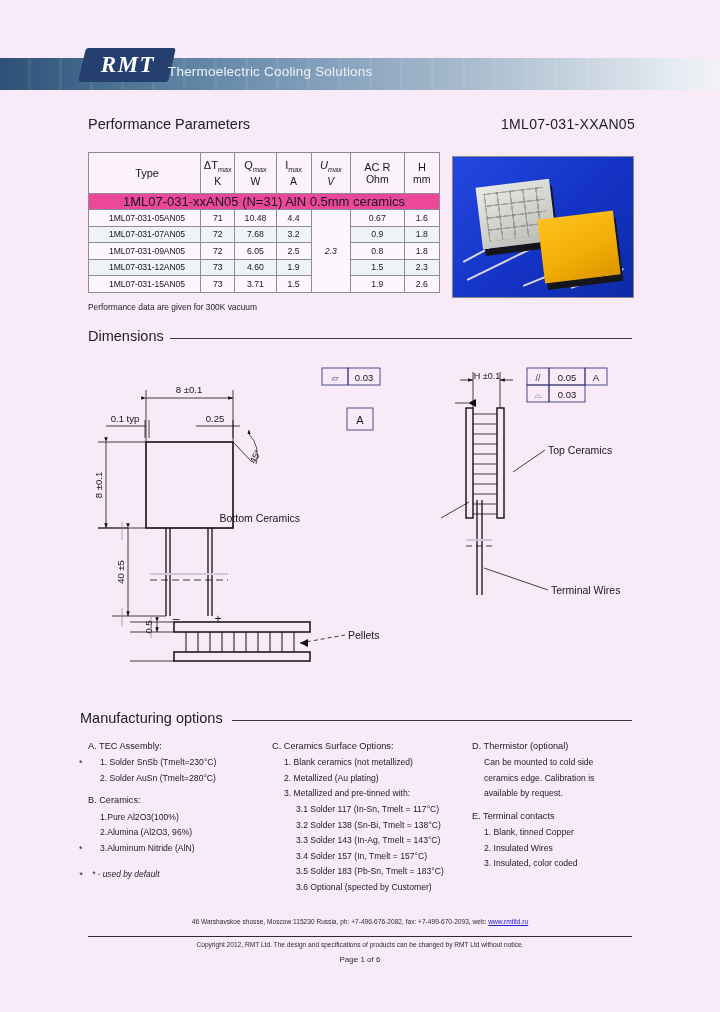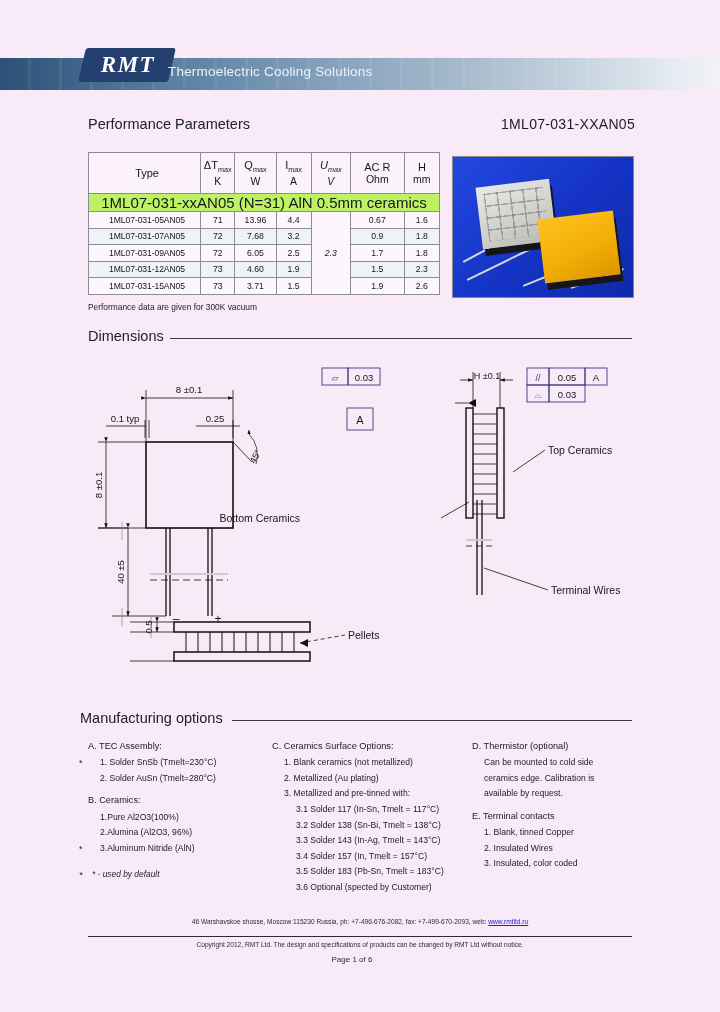--- a/index.html
+++ b/index.html
@@ -91,22 +91,22 @@
     font-size: 10.5px;
     line-height: 1.15;
     vertical-align: middle;
     background: #fbf2fb;
   }
   .perf .hdr-main { font-size: 11px; }
   .perf .unit { font-size: 10.5px; }
   sub { font-size: 0.66em; }
   .span-row td {
     height: 15px;
-    font-size: 15px;
-    background: #bef264;
+    font-size: 13px;
+    background: #ec4899;
   }
   .perf tbody tr.d { height: 16.5px; }
   .perf tbody tr.d.alt td { background: #eef3f7; }
   .perf tbody tr.d.plain td { background: #fdf6fc; }
   .col-type { width: 114px; text-align: left; padding-left: 5px !important; font-size: 8.6px; letter-spacing: -0.1px;}
   .col-n  { width: 34px; }
   .col-q  { width: 42px; }
   .col-i  { width: 36px; }
   .col-u  { width: 40px; font-style: italic; }
   .col-r  { width: 56px; }
@@ -179,21 +179,21 @@
   .footer-addr a { color: #2222cc; text-decoration: underline; }
   .footer-rule {
     position: absolute; left: 88px; top: 936px; width: 544px; height: 1px;
     background: #2b2b3a;
   }
   .footer-copy {
     position: absolute; left: 0; top: 941px; width: 720px;
     text-align: center; font-size: 6.6px; color: #2a2a3a;
   }
   .footer-page {
-    position: absolute; left: 8px; top: 955px; width: 688px;
+    position: absolute; left: 16px; top: 955px; width: 688px;
     text-align: center; font-size: 8px; color: #2a2a3a;
   }
 </style>
 </head>
 <body>
 
 <div class="banner">
   <div class="banner-stripes"></div>
 </div>
 <div class="logo-badge"></div>
@@ -237,40 +237,40 @@
       </tr>
     </thead>
     <tbody>
       <tr class="span-row">
         <td colspan="7">1ML07-031-xxAN05 (N=31) AlN 0.5mm ceramics</td>
       </tr>
 
       <tr class="d plain">
         <td class="col-type">1ML07-031-05AN05</td>
         <td class="col-n">71</td>
-        <td class="col-q">13.96</td>
+        <td class="col-q">10.48</td>
         <td class="col-i">4.4</td>
         <td class="col-u" rowspan="5">2.3</td>
         <td class="col-r">0.67</td>
         <td class="col-h">1.6</td>
       </tr>
       <tr class="d alt">
         <td class="col-type">1ML07-031-07AN05</td>
         <td class="col-n">72</td>
         <td class="col-q">7.68</td>
         <td class="col-i">3.2</td>
         <td class="col-r">0.9</td>
         <td class="col-h">1.8</td>
       </tr>
       <tr class="d plain">
         <td class="col-type">1ML07-031-09AN05</td>
         <td class="col-n">72</td>
         <td class="col-q">6.05</td>
         <td class="col-i">2.5</td>
-        <td class="col-r">1.7</td>
+        <td class="col-r">0.8</td>
         <td class="col-h">1.8</td>
       </tr>
       <tr class="d alt">
         <td class="col-type">1ML07-031-12AN05</td>
         <td class="col-n">73</td>
         <td class="col-q">4.60</td>
         <td class="col-i">1.9</td>
         <td class="col-r">1.5</td>
         <td class="col-h">2.3</td>
       </tr>

